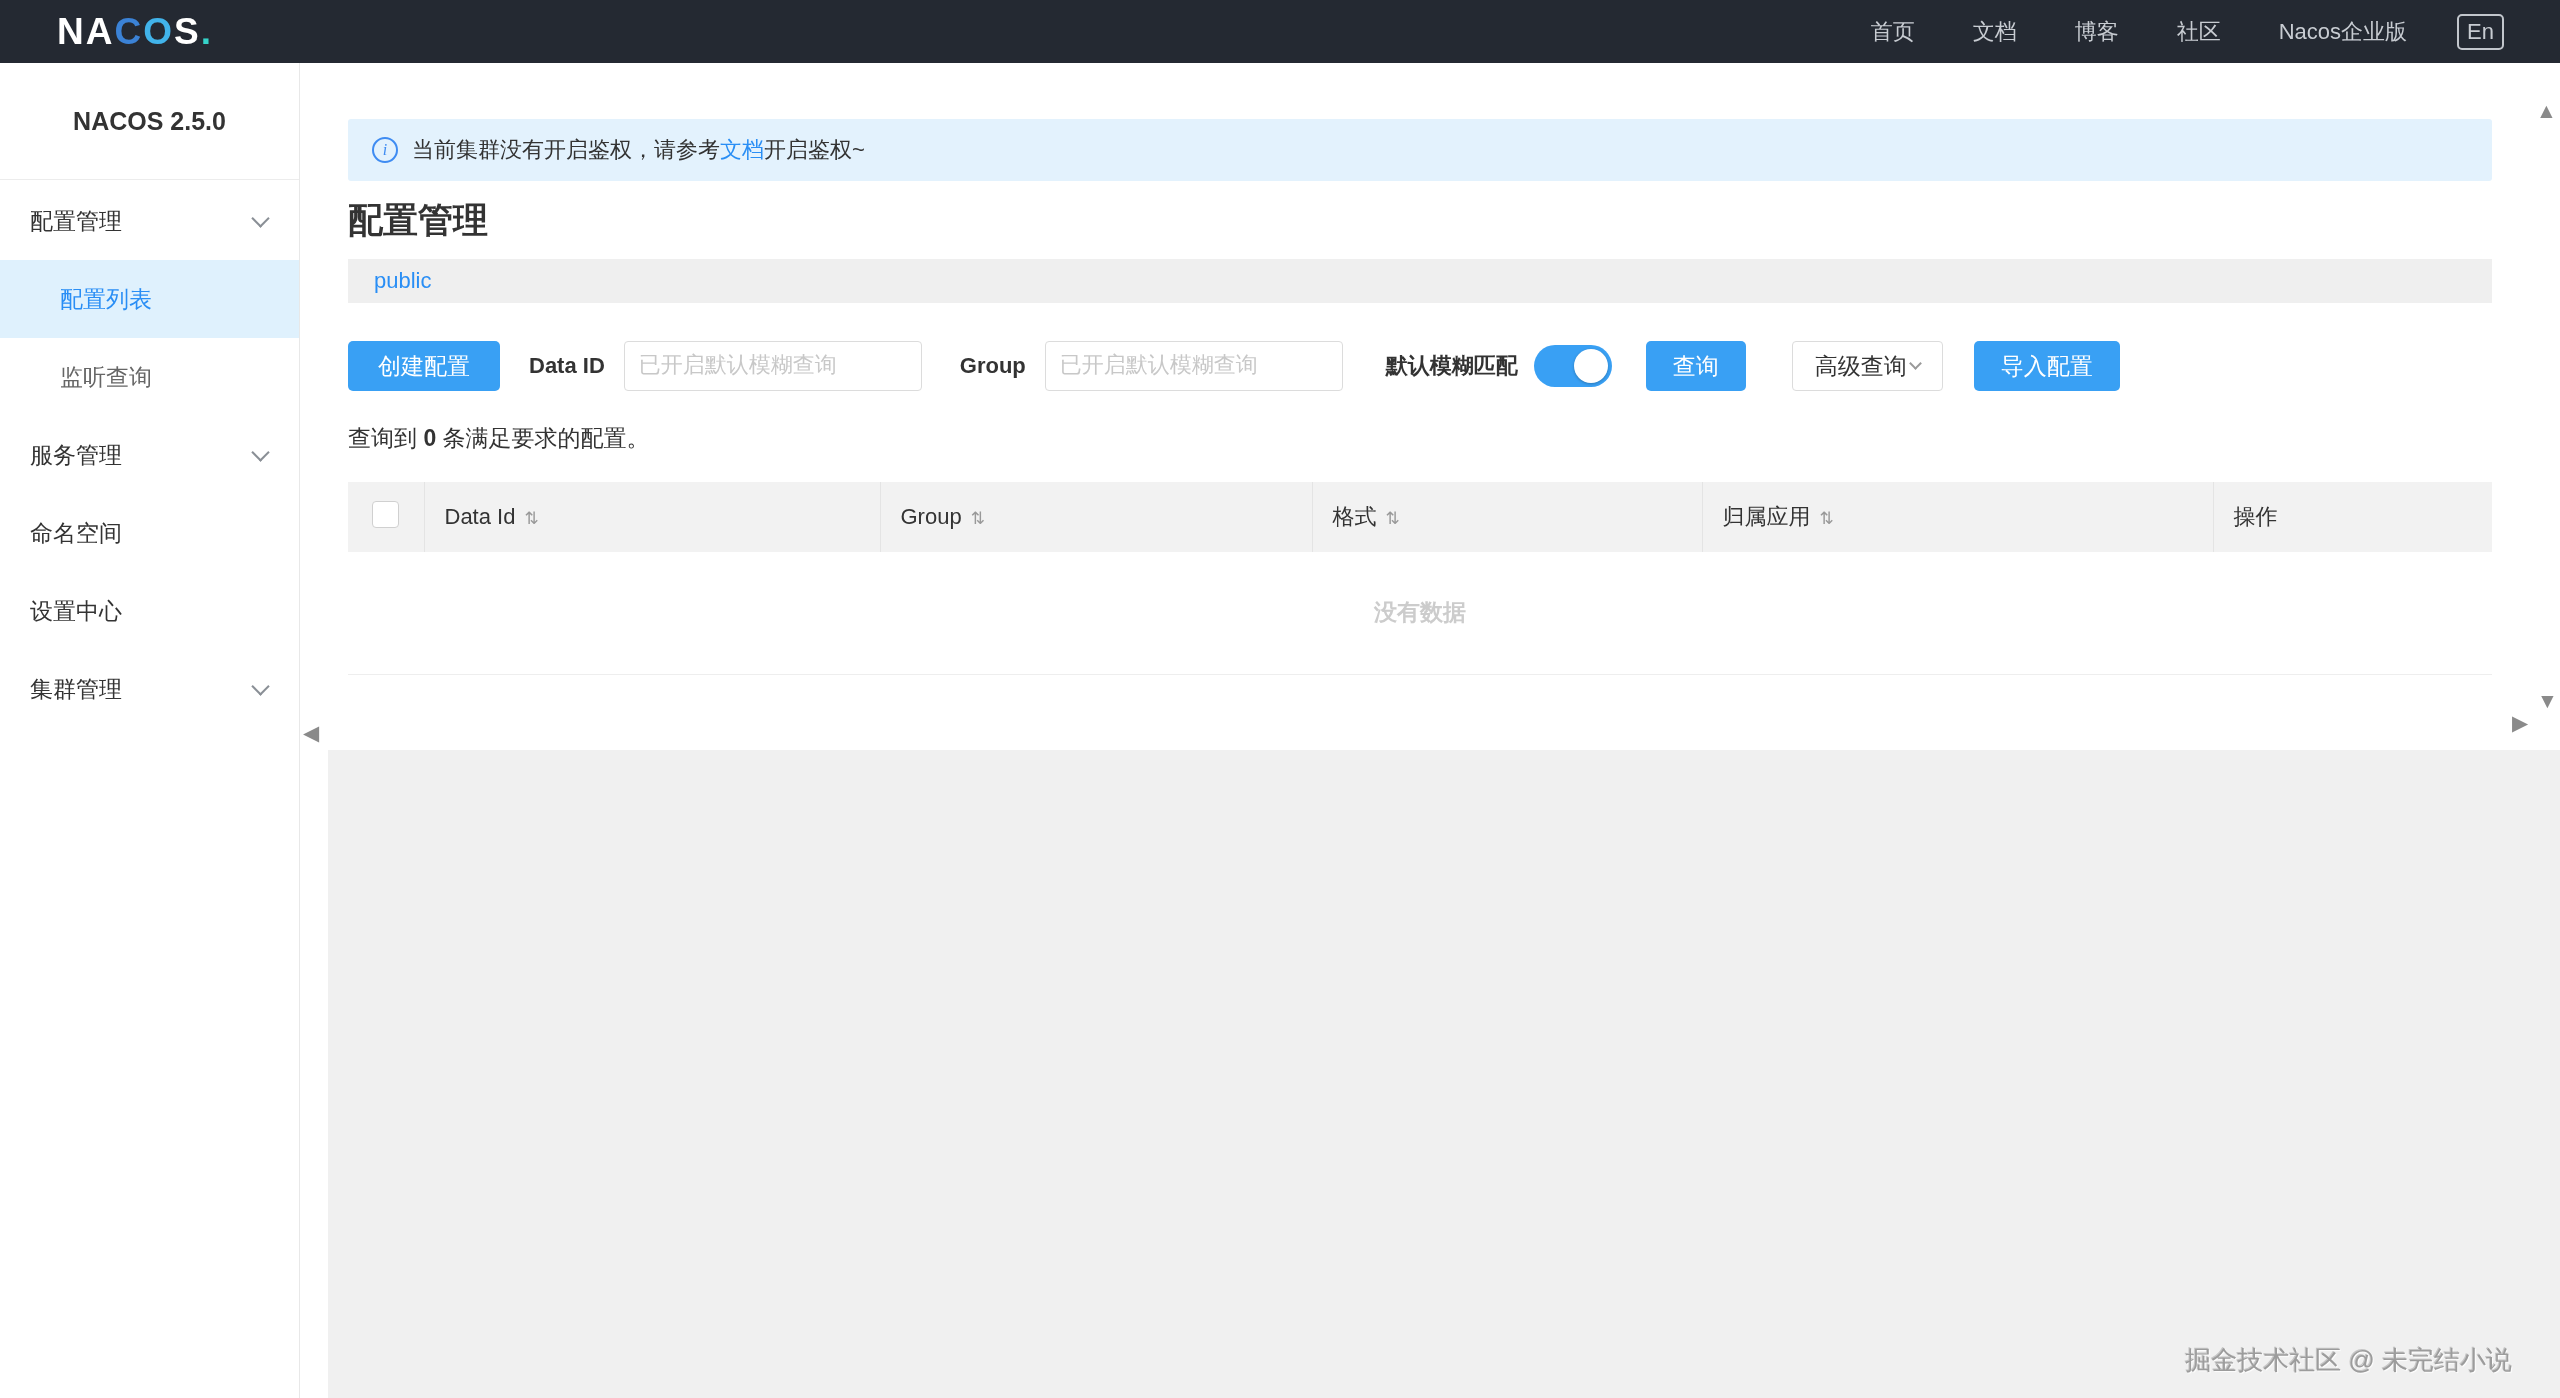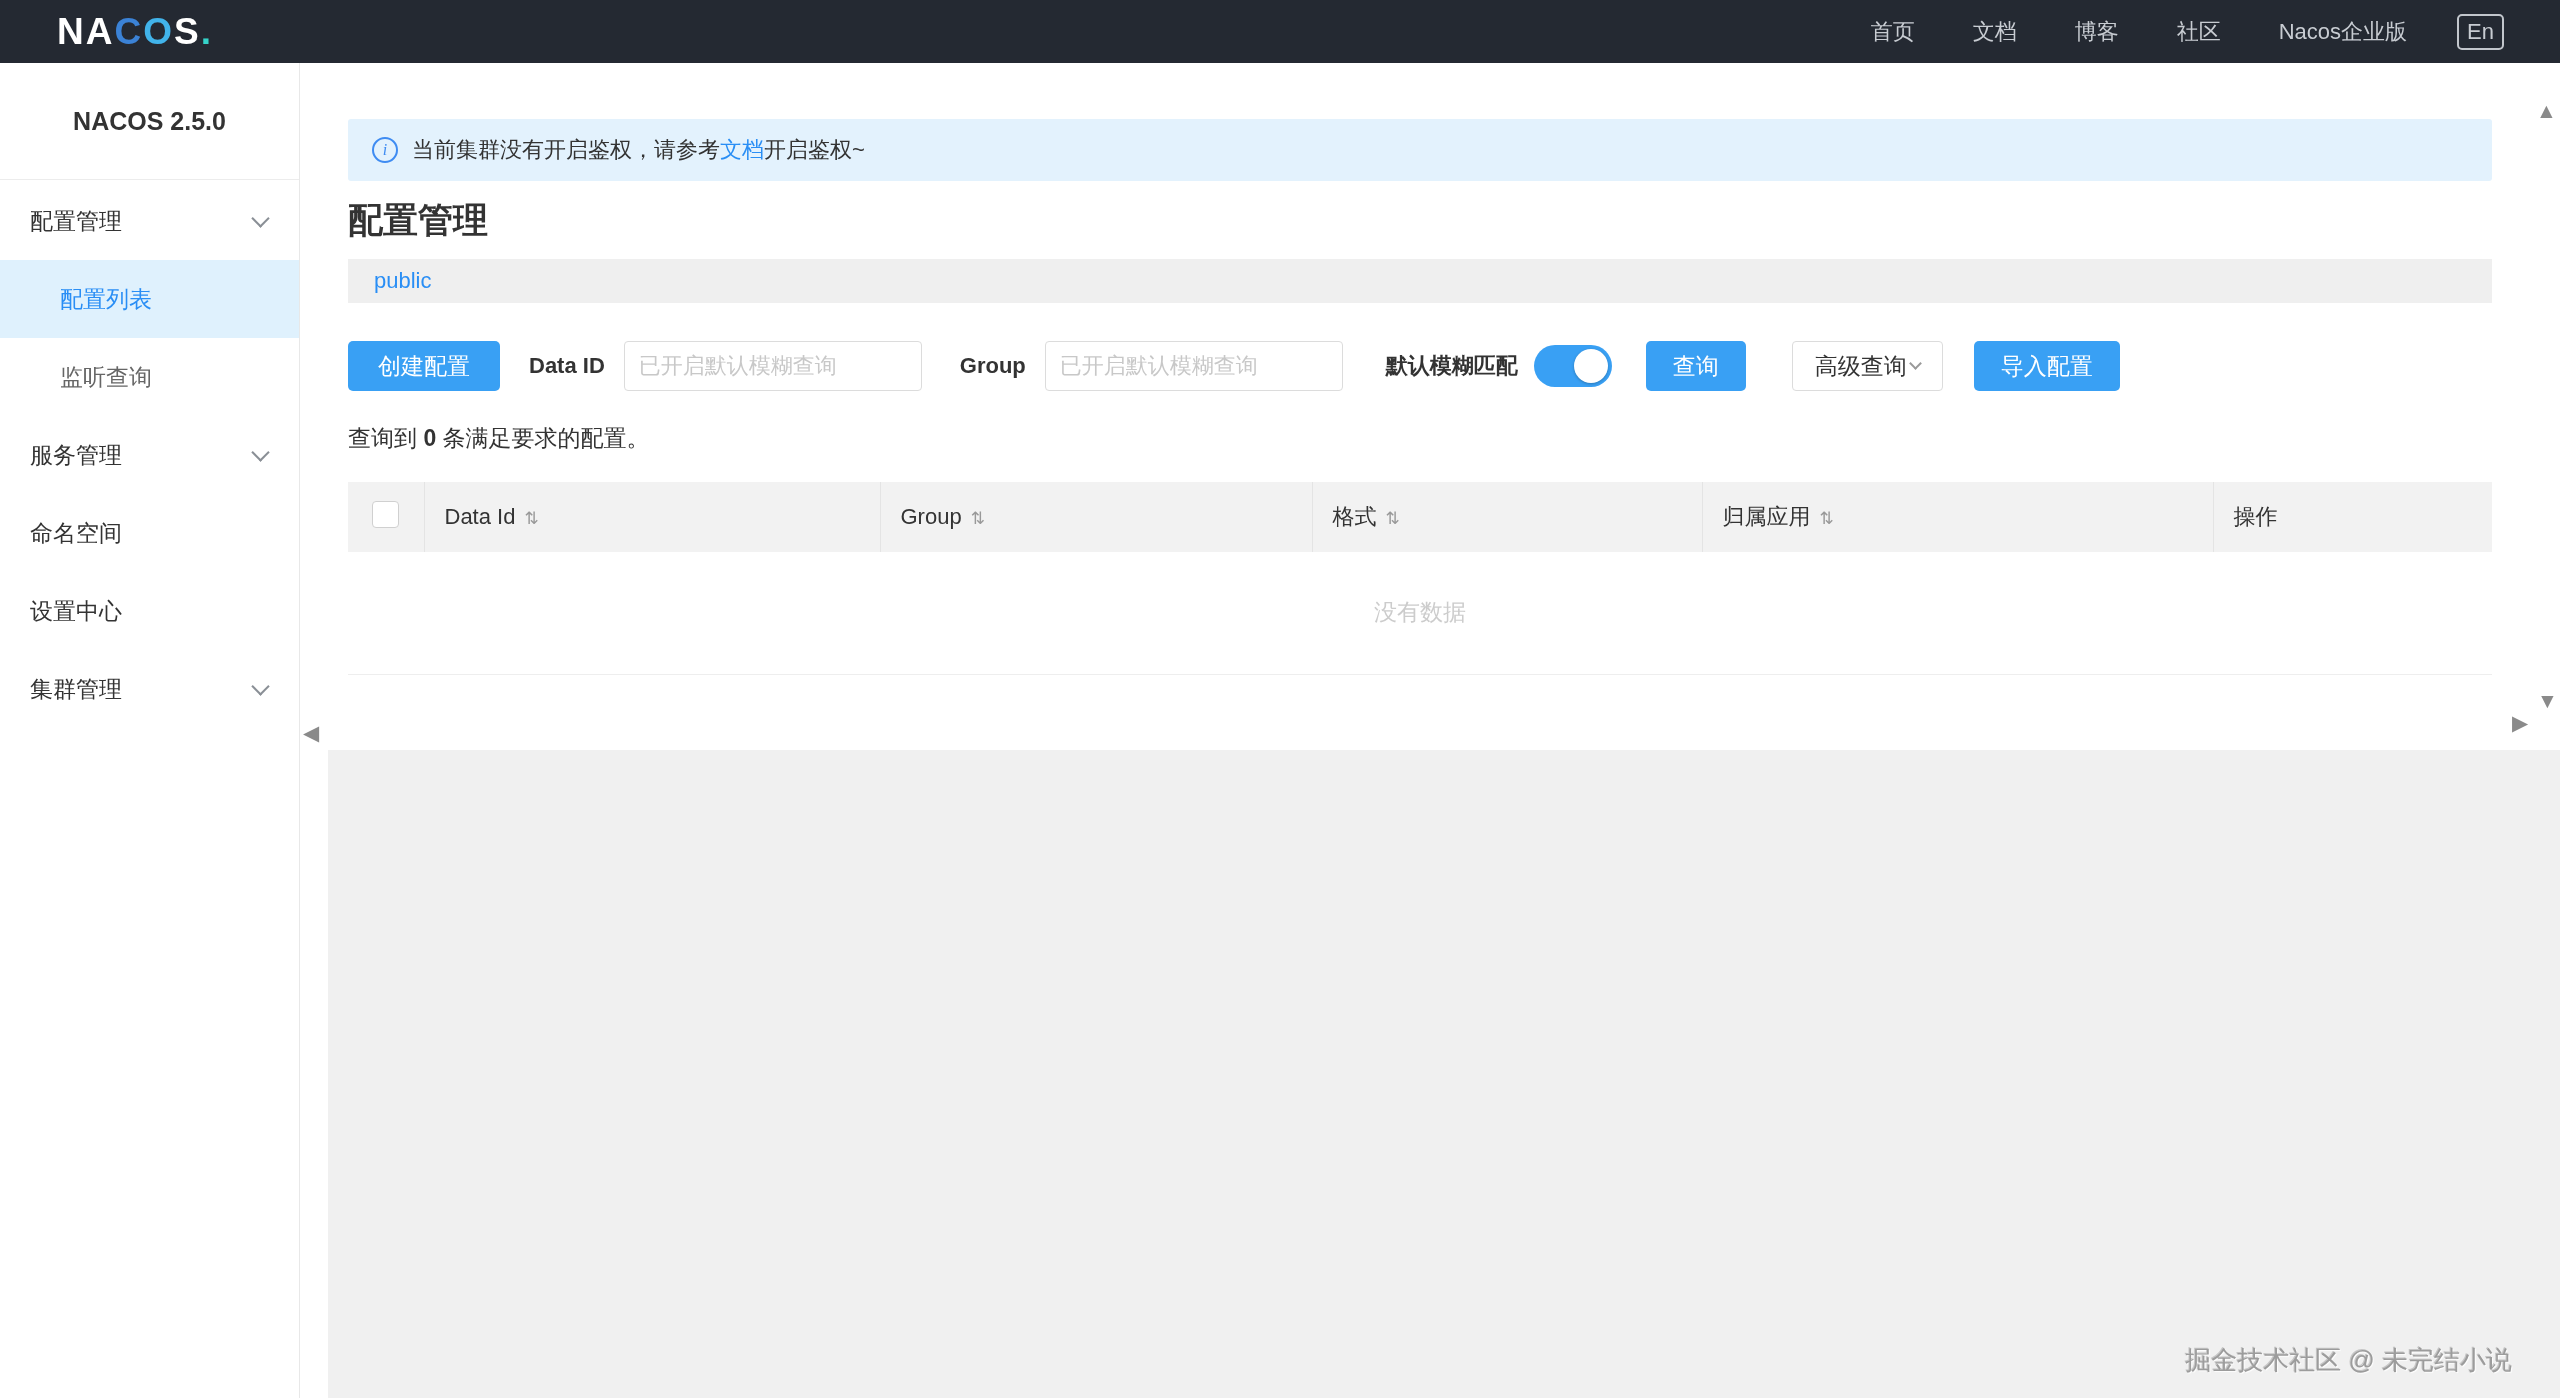--- a/index.html
+++ b/index.html
@@ -53,21 +53,21 @@
 
   .ns-bar { margin-top:15px; background:#efefef; height:44px; display:flex; align-items:center; }
   .ns-tab { padding:0 26px; font-size:22px; color:#298ef5; cursor:pointer; }
 
   .toolbar { margin-top:38px; display:flex; align-items:center; }
   .btn { border:none; border-radius:5px; font-size:23px; cursor:pointer; height:50px; }
   .btn-primary { background:#39a0f4; color:#fff; padding:0 30px; }
   .fld-label { font-size:22px; font-weight:bold; color:#333; }
   .tb-input { width:298px; height:50px; border:1px solid #dcdcdc; border-radius:4px;
     font-size:22px; padding:0 14px; color:#333; outline:none;
-    font-family:Liberation Sans, sans-serif; }
+    font-family:Liberation Mono, monospace; }
   .tb-input::placeholder { color:#c8c8c8; }
   .toggle { width:78px; height:42px; background:#39a0f4; border-radius:21px; position:relative;
     cursor:pointer; flex-shrink:0; }
   .toggle .knob { position:absolute; right:4px; top:4px; width:34px; height:34px;
     background:#fff; border-radius:50%; box-shadow:0 1px 3px rgba(0,0,0,.25); }
   .btn-plain { background:#fff; border:1px solid #dcdcdc; border-radius:4px; color:#333;
     font-size:23px; height:50px; padding:0 22px; display:inline-flex; align-items:center; gap:4px; cursor:pointer; }
   .chev-sm { width:9px; height:9px; border-right:2px solid #999; border-bottom:2px solid #999;
     transform:rotate(45deg); margin-top:-5px; }
 
@@ -78,21 +78,21 @@
   .cfg th { background:#f2f2f2; height:70px; text-align:left; font-size:22px; font-weight:normal;
     color:#333; padding-left:20px; border-right:1px solid #e4e4e4; }
   .cfg th:last-child { border-right:none; }
   .cfg .col-chk { width:76px; text-align:center; padding-left:0; }
   .col-dataid { width:456px; } .col-group { width:432px; } .col-fmt { width:390px; }
   .col-app { width:511px; } .col-op { width:279px; }
   .sort-ico { color:#999; font-size:17px; margin-left:9px; cursor:pointer; }
   .checkbox { width:27px; height:27px; background:#fff; border:1px solid #d0d0d0; border-radius:4px;
     display:inline-block; cursor:pointer; }
   .cfg td.empty { height:122px; text-align:center; color:#ccc; font-size:23px;
-    border-bottom:1px solid #eee; background:#fff; }
+    border-bottom:1px solid #eee; background:#fff;font-weight:bold; }
 
   
   .scroll-arrow { position:absolute; color:#8a8a8a; font-size:21px; line-height:1;
     cursor:pointer; user-select:none; }
   .sa-up    { left:2536px; top:100px; }
   .sa-down  { left:2537px; top:690px; }
   .sa-left  { left:303px;  top:722px; }
   .sa-right { left:2512px; top:712px; }
 
   .watermark { position:absolute; right:48px; bottom:20px; font-size:26px; color:#9c9c9c;

